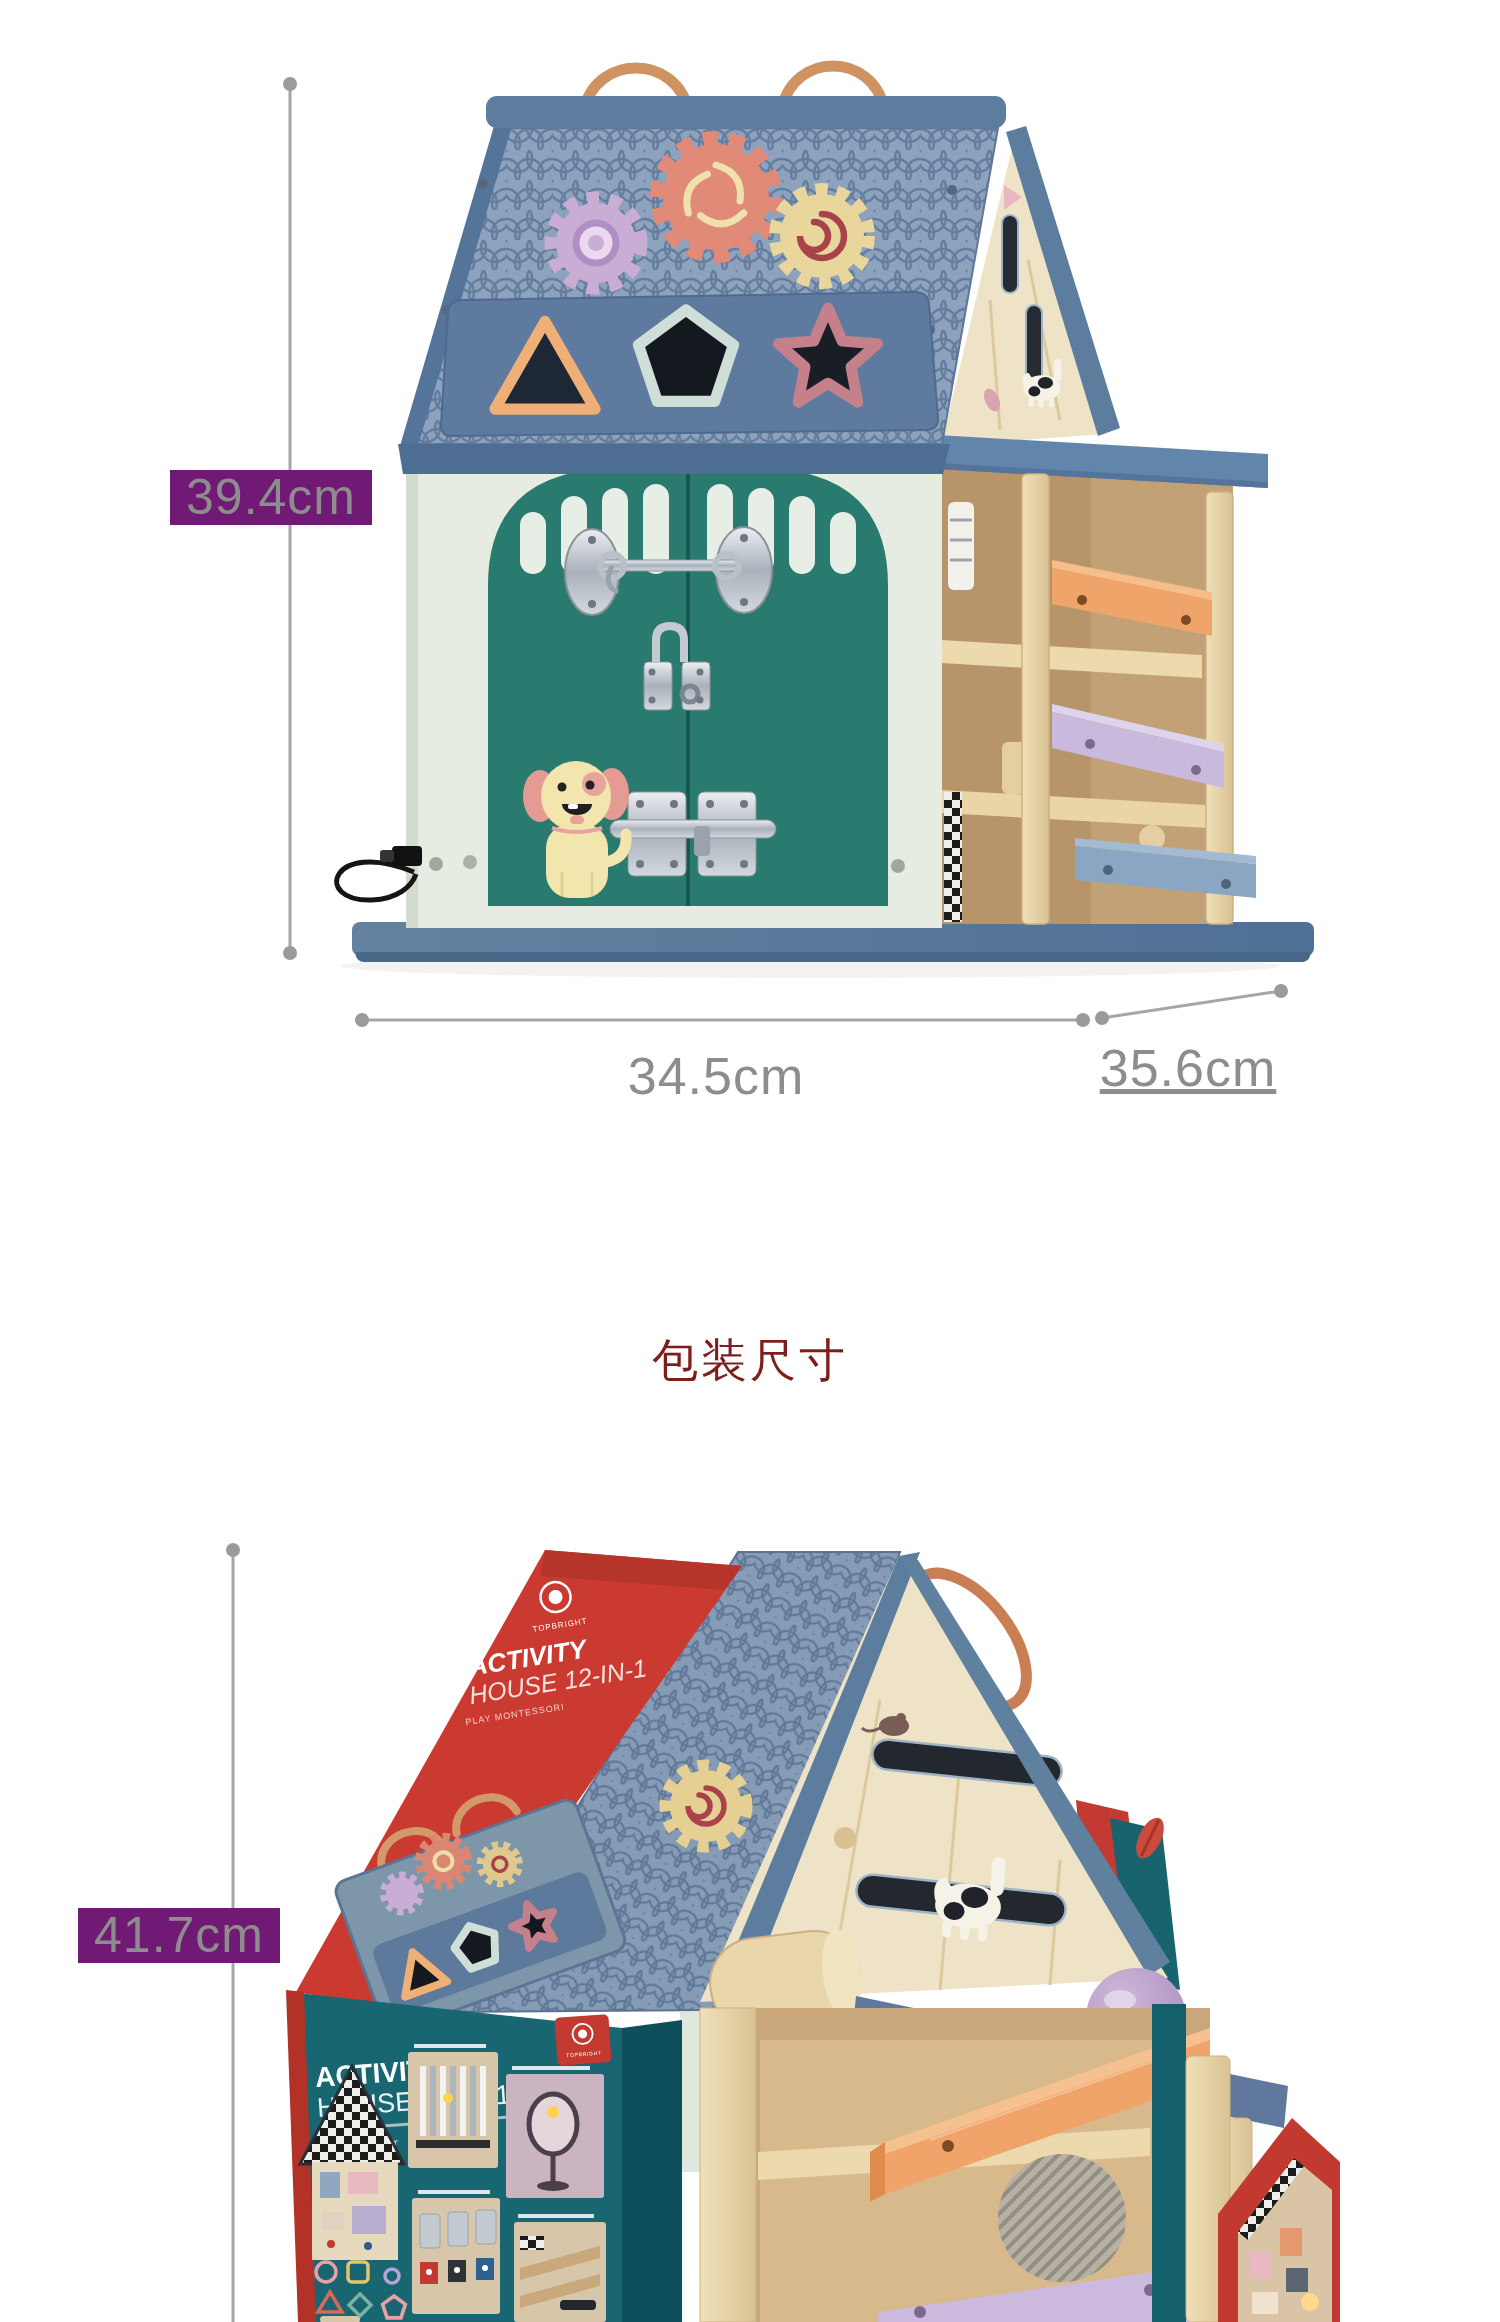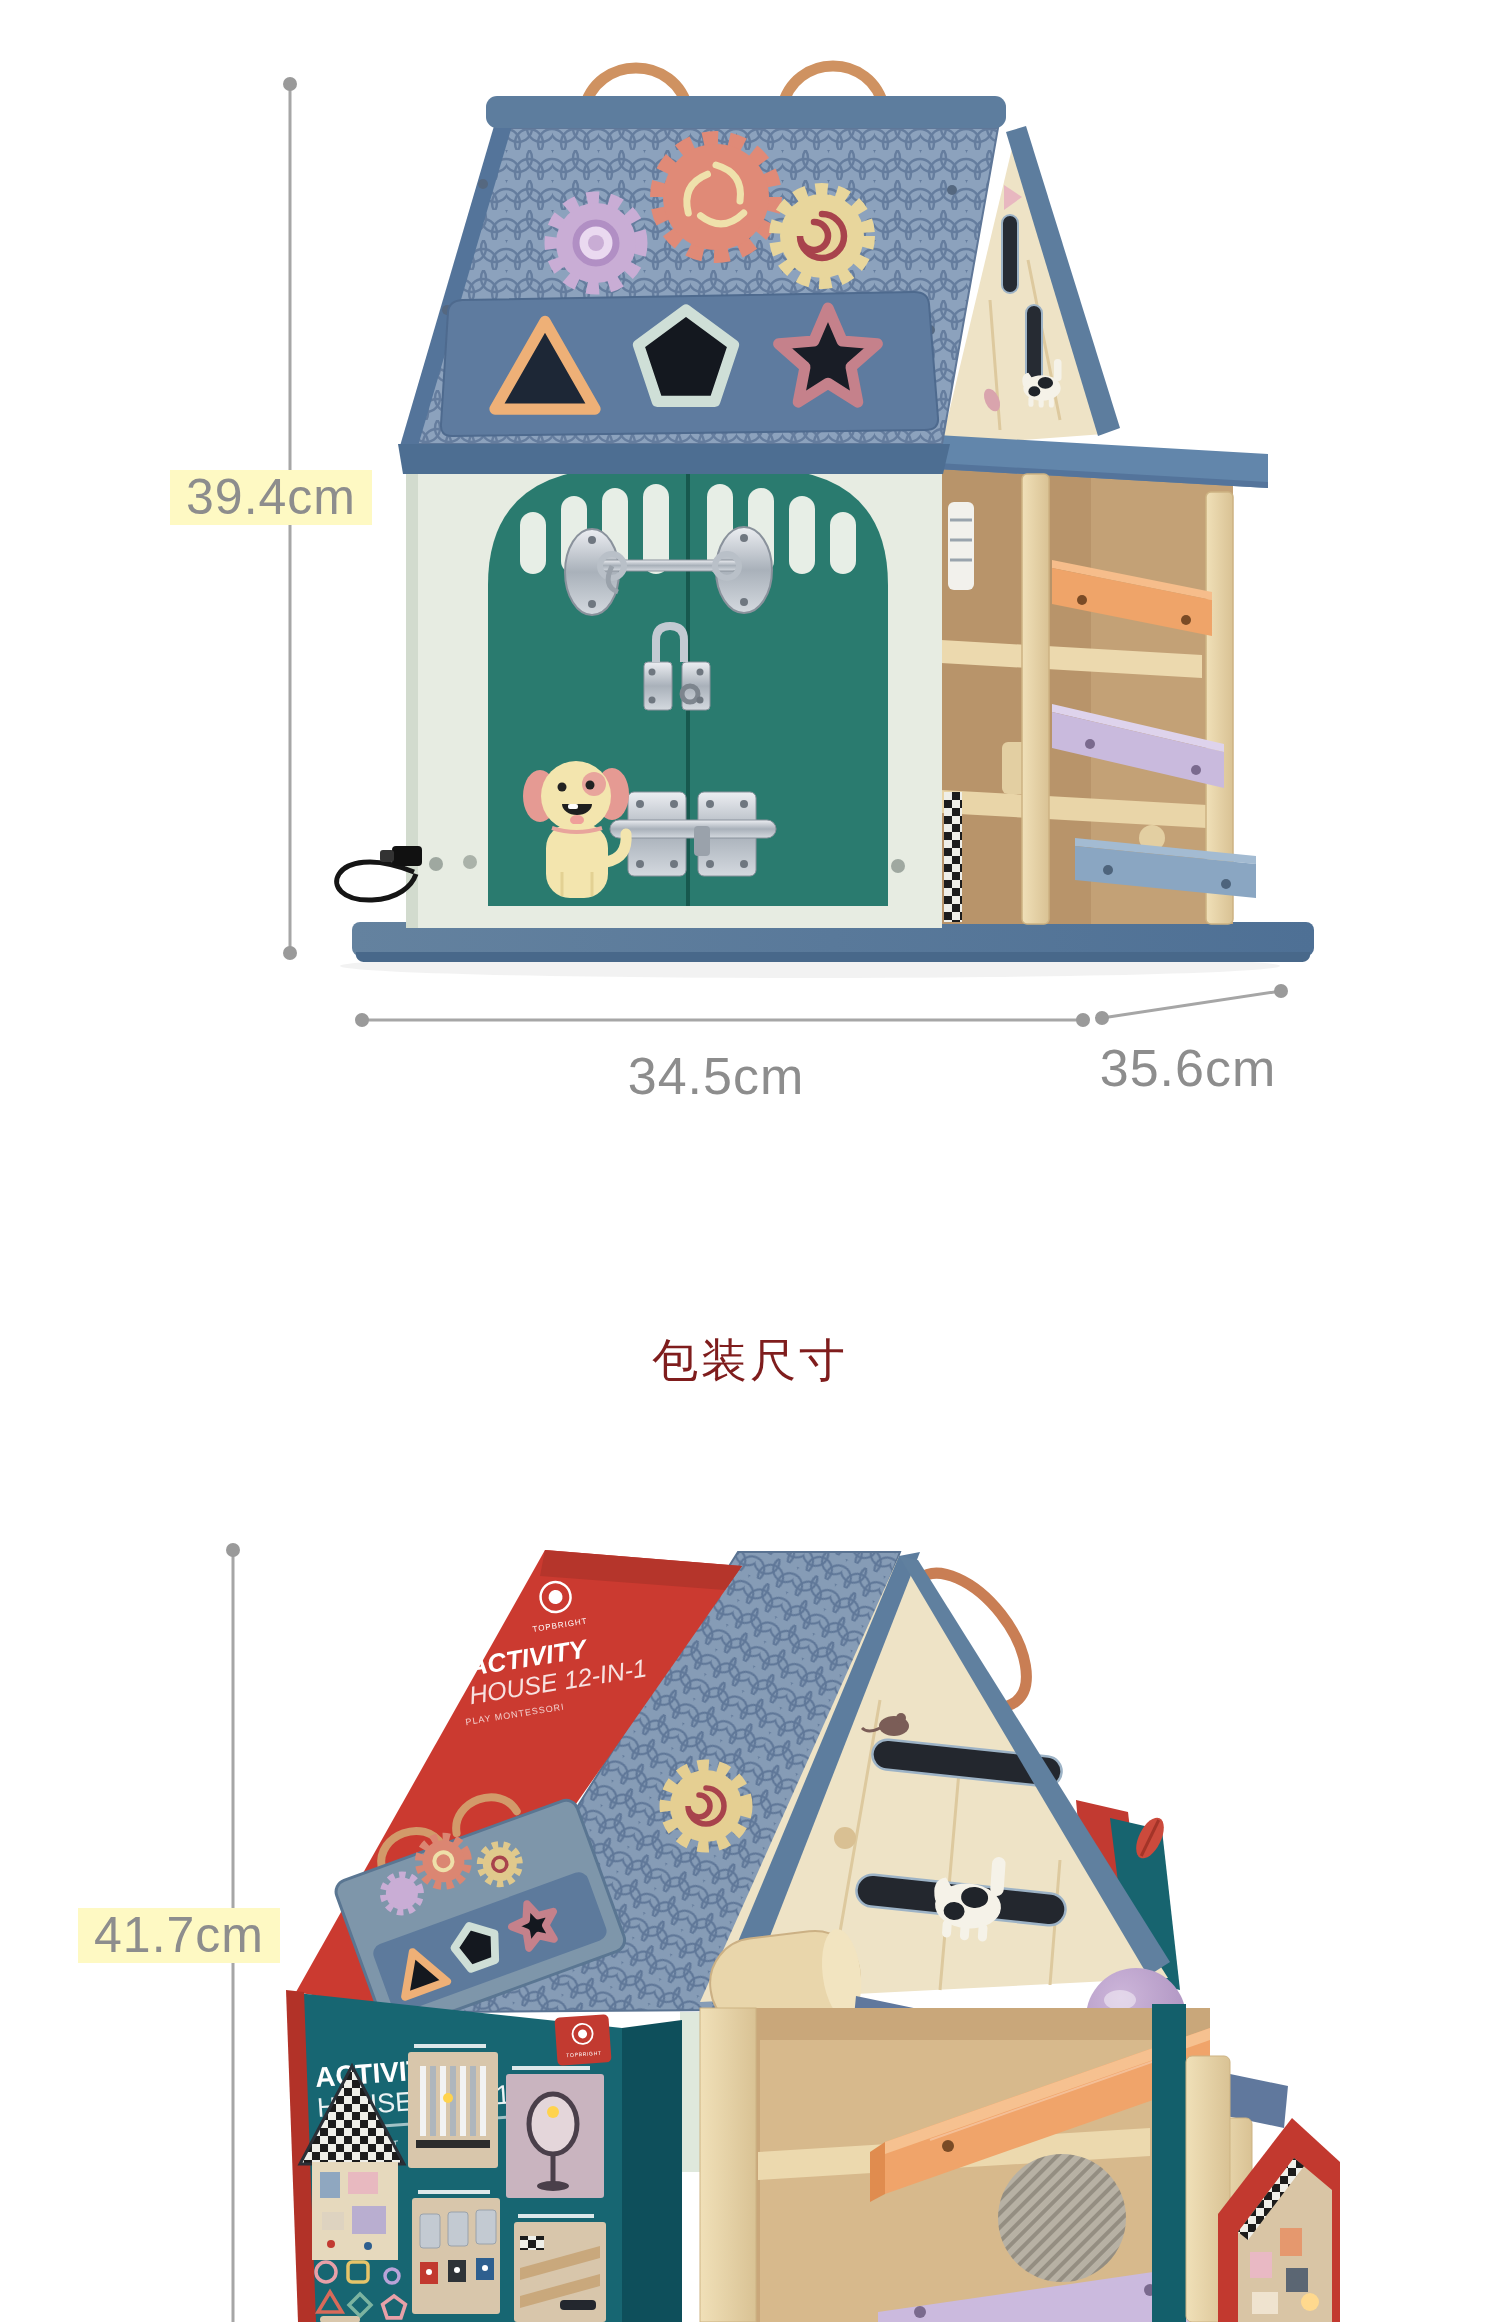--- a/index.html
+++ b/index.html
@@ -1,21 +1,21 @@
 <!DOCTYPE html>
 <html><head>
 <meta charset="utf-8">
 <style>
   html,body{margin:0;padding:0;background:#fff;}
   body{width:1500px;height:2322px;font-family:"Liberation Sans",sans-serif;}
   .canvas{position:relative;width:1500px;height:2322px;overflow:hidden;background:#fff;}
   svg{position:absolute;left:0;top:0;}
   .dim-label{position:absolute;color:#8d8d8d;font-size:50px;letter-spacing:1px;
              white-space:nowrap;text-align:center;line-height:1.1;}
-  .masked{background:#fef9c3;padding:0 6px;}
+  .masked{background:#701a75;padding:0 6px;}
   .heading{position:absolute;left:0;width:1500px;text-align:center;top:1330px;
            font-size:46px;color:#7f1d1d;letter-spacing:3px;font-weight:500;}
 </style>
 </head>
 <body>
 
 <div class="canvas">
 
 <svg width="1500" height="2322" viewBox="0 0 1500 2322">
   <defs>
@@ -497,17 +497,17 @@
       <rect x="1280" y="2228" width="22" height="28" fill="#e5986e"></rect>
       <rect x="1252" y="2292" width="26" height="22" fill="#efe3cf"></rect>
       <rect x="1286" y="2268" width="22" height="24" fill="#5b6673"></rect>
       <circle cx="1310" cy="2302" r="9" fill="#ffd98e"></circle>
     </g>
   </g>
 </svg>
 
 <div class="dim-label masked" style="left:170px;top:470px;width:190px;">39.4cm</div>
 <div class="dim-label" style="left:616px;top:1048px;width:200px;font-size:52px;">34.5cm</div>
-<div class="dim-label" style="left:1088px;top:1040px;width:200px;font-size:52px;">35.6cm</div>
+<div class="dim-label" style="left:1088px;top:1040px;width:200px;font-size:52px;text-decoration:underline;">35.6cm</div>
 <div class="heading">包装尺寸</div>
 <div class="dim-label masked" style="left:78px;top:1908px;width:190px;">41.7cm</div>
 
 </div>
 
 </body></html>

